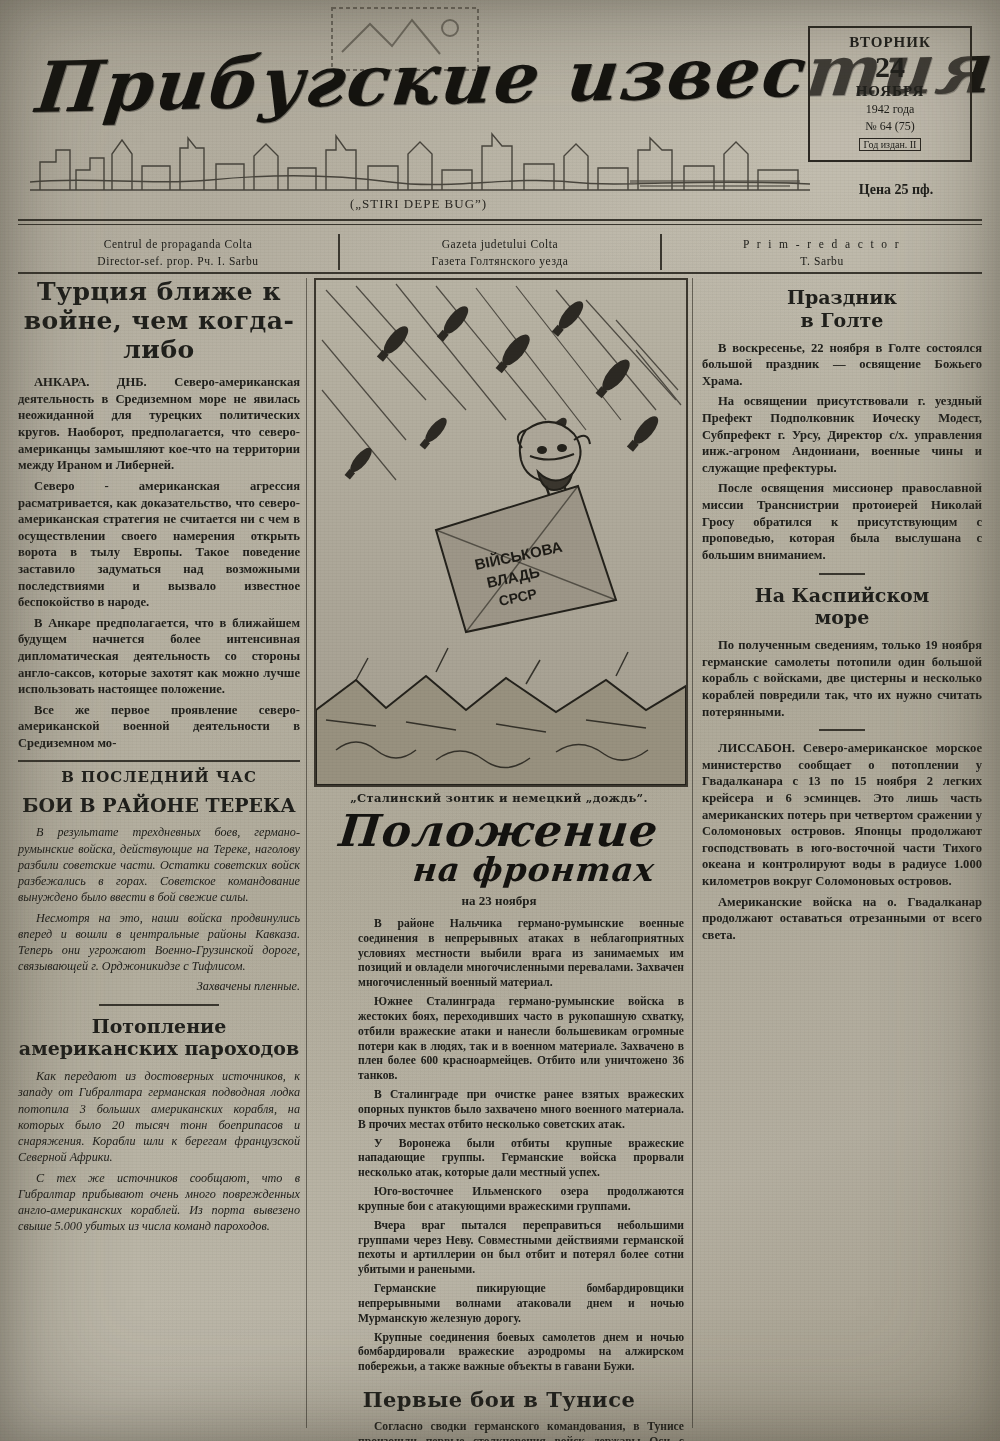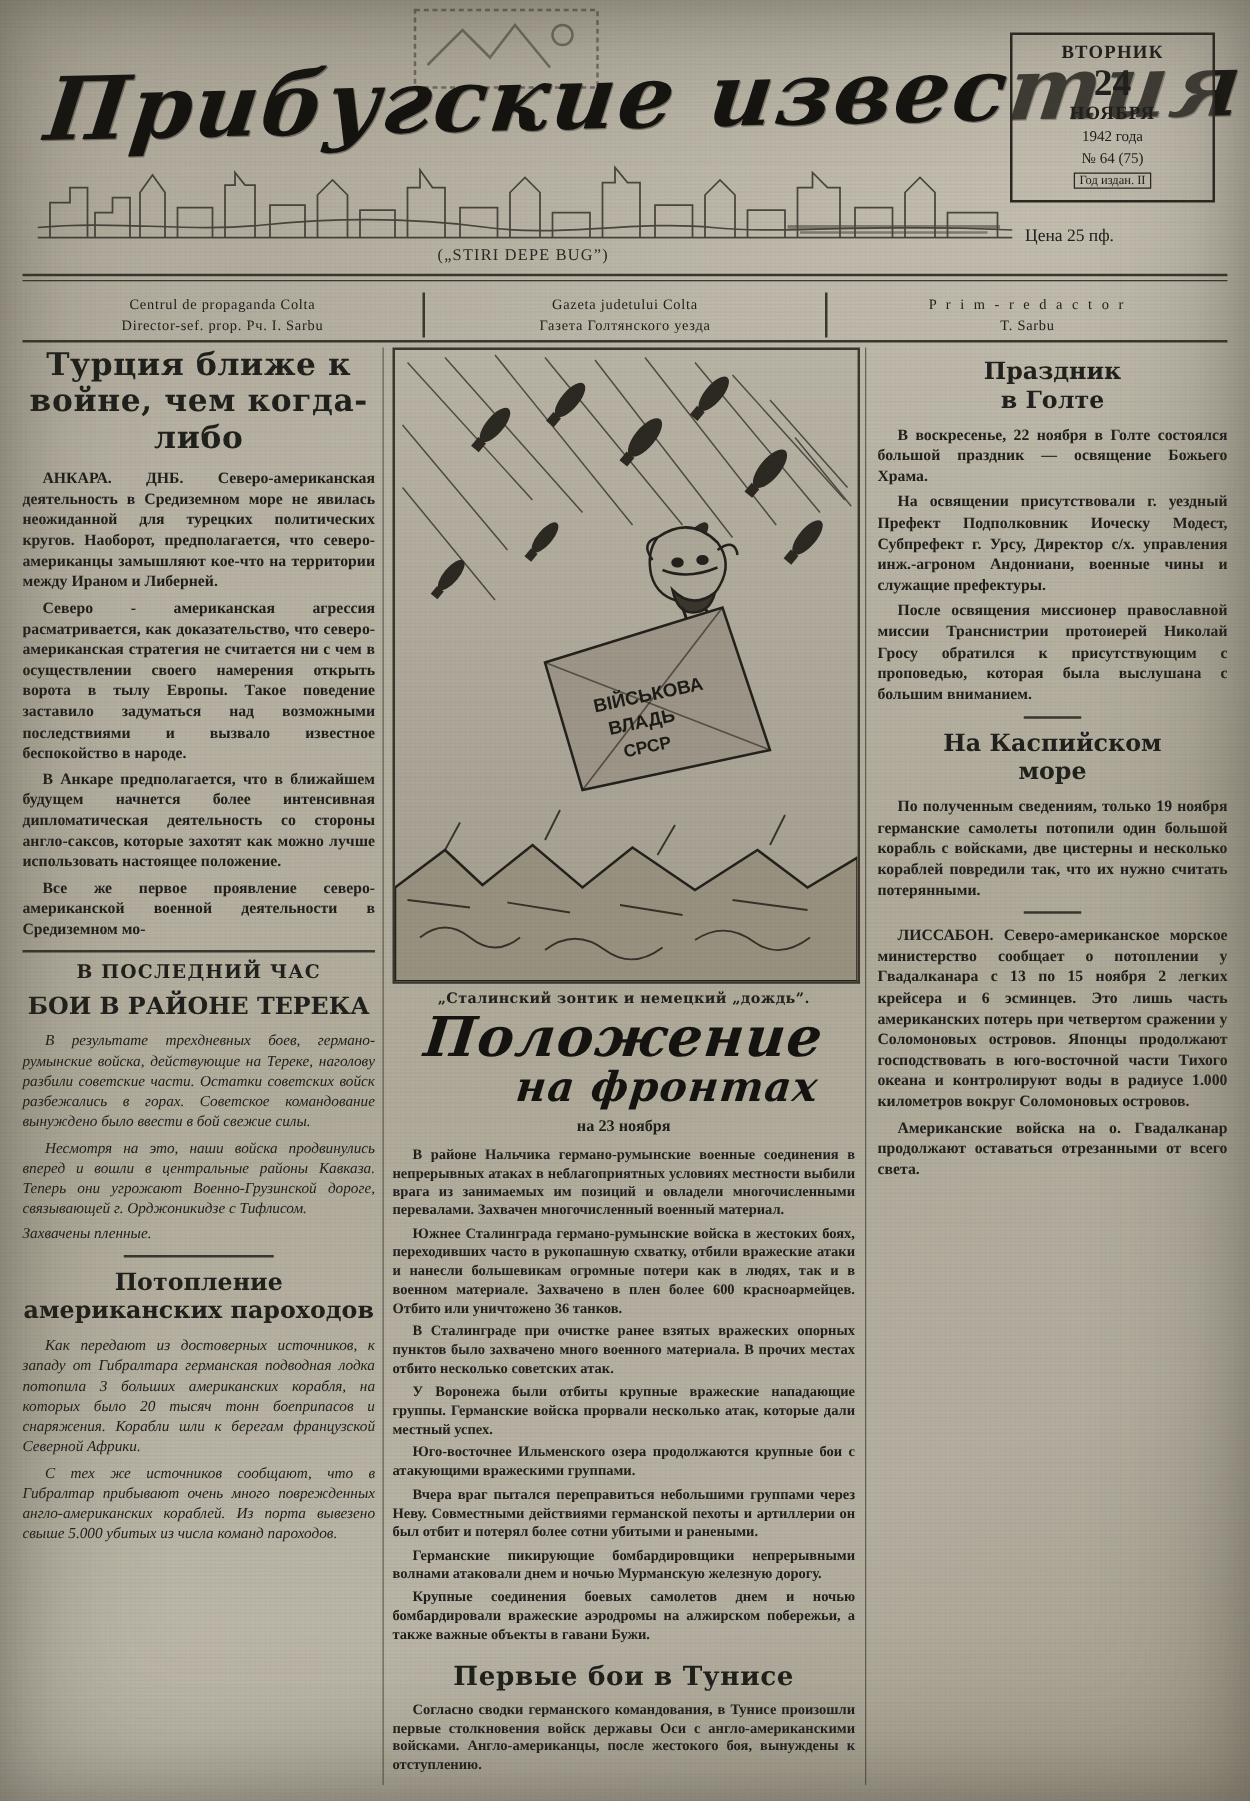--- a/index.html
+++ b/index.html
@@ -89,22 +89,23 @@
   .dateblock .d2 { font-size: 30px; font-weight: bold; line-height: 1.05; }
   .dateblock .d3 { font-size: 15px; font-weight: bold; letter-spacing: 1px; }
   .dateblock .d4 { font-size: 12px; margin-top: 2px; }
   .dateblock .d5 { font-size: 12px; margin-top: 2px; }
   .dateblock .d6 { font-size: 10px; border: 1px solid #2b2822; display: inline-block; padding: 0 4px; margin-top: 3px; }
   .price {
     position: absolute;
     right: 28px;
     top: 182px;
     width: 152px;
+    text-align: center;
     font-size: 14px;
-    font-weight: normal;
+    font-weight: bold;
   }
 
   
   .rule {
     position: absolute;
     left: 18px;
     width: 964px;
     border-top: 2px solid #3a372f;
   }
   .credits {
@@ -181,30 +182,30 @@
   }
   p.body {
     margin: 0 0 4px;
     font-size: 12.6px;
     line-height: 1.32;
     text-align: justify;
     text-indent: 16px;
     hyphens: auto;
     font-weight: bold;
   }
-  p.body.tight { font-size: 11.6px; line-height: 1.28; }
+  p.body.tight { font-size: 11.6px; line-height: 1.28; margin-left: 44px; }
   p.ital {
     margin: 0 0 4px;
     font-size: 12.2px;
     font-style: italic;
     line-height: 1.33;
     text-align: justify;
     text-indent: 18px;
   }
-  p.ital.center { text-align: left; text-indent: 0; }
+  p.ital.center { text-align: right; text-indent: 0; }
   .divider {
     width: 46px;
     height: 2px;
     background: #3a372f;
     margin: 9px auto 9px;
   }
   .divider.wide { width: 120px; }
   .rule-full {
     border-top: 2px solid #3a372f;
     margin: 8px 0 6px;

